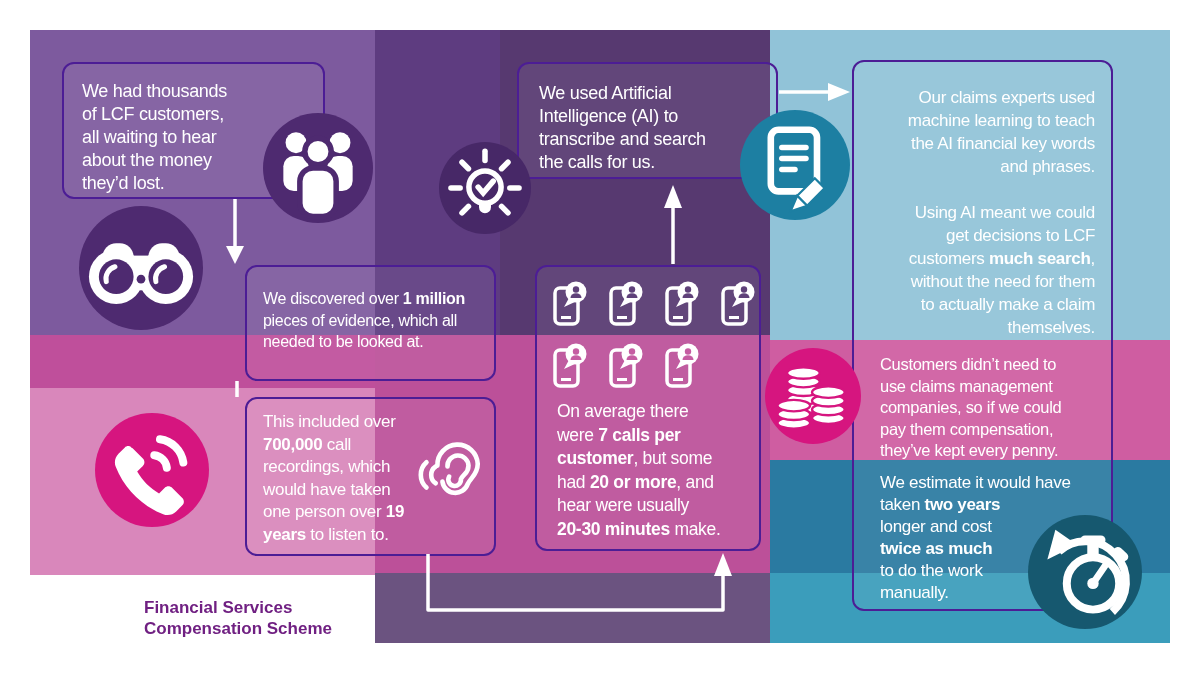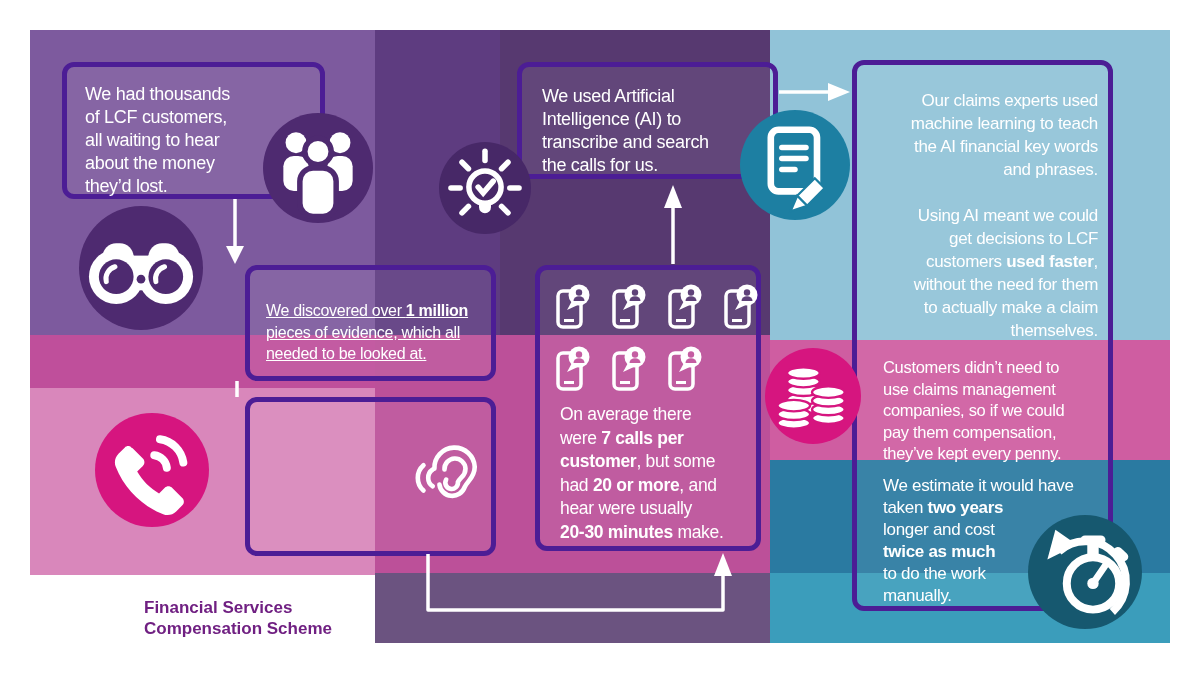--- a/index.html
+++ b/index.html
@@ -1,39 +1,39 @@
 <!DOCTYPE html>
 <html style="--purple_light: #7d5a9e; --purple_mid: #5e3c80; --purple_deep: #573970; --purple_circle: #4e2a70; --bulb_circle: #472867; --pink_dark: #bf4f9b; --pink_light: #d987bb; --pink_mid: #bc5099; --strip_bottom: #6b5380; --magenta: #d6157f; --blue_light: #91c3d8; --teal_doc: #1d7fa2; --pink_band_right: #cf5da1; --teal_dark: #2a7aa1; --teal_light: #3b9dbb; --watch_circle: #16586f; --logo_purple: #702082; --cut_row1: #5f4179; --cut_row2: #c55da2; --text_white: #ffffff;"><head>
 <meta charset="utf-8">
 <style>
   html,body{margin:0;padding:0;background:#fff;}
   #stage{position:relative;width:1200px;height:675px;overflow:hidden;background:#fff;
          font-family:"Liberation Sans",sans-serif;}
   .bg{position:absolute;}
-  .panel{position:absolute;border:5px solid #4c1d95;border-radius:12px;
+  .panel{position:absolute;border:2px solid #4c1d95;border-radius:12px;
          background:rgba(255,255,255,0.07);box-sizing:border-box;z-index:2;}
   .txt{white-space:pre-line;color:#fff;letter-spacing:-0.3px;}
   .txt b{font-weight:700;}
   .circle{position:absolute;border-radius:50%;z-index:4;display:flex;
           align-items:center;justify-content:center;}
   .circle svg{width:100%;height:100%;}
   #connectors{position:absolute;left:0;top:0;z-index:3;pointer-events:none;}
   
   .c-a-top{background:var(--purple_light);}   .c-b-top{background:var(--purple_mid);}
   .c-c-top{background:var(--purple_deep);}    .c-a-pinkdark{background:var(--pink_dark);}
   .c-a-pinklight{background:var(--pink_light);}.c-bc-pink{background:var(--pink_mid);}
   .c-bc-bottom{background:var(--strip_bottom);}.c-d-blue{background:var(--blue_light);}
   .c-d-pink{background:var(--pink_band_right);}.c-d-tealdark{background:var(--teal_dark);}
   .c-d-teallight{background:var(--teal_light);}
   .c-circ-purple{background:var(--purple_circle);} .c-circ-bulb{background:var(--bulb_circle);}
   .c-circ-magenta{background:var(--magenta);}      .c-circ-doc{background:var(--teal_doc);}
   .c-circ-watch{background:var(--watch_circle);}
   
   .t-customers{font-size:18px;line-height:23px;padding:16px 0 0 18px;}
-  .t-evidence{font-size:16px;line-height:21.5px;padding:30px 0 0 16px;text-decoration:underline;}
+  .t-evidence{font-size:16px;line-height:21.5px;padding:21px 0 0 16px;}
   .t-calls{font-size:17px;line-height:22.5px;padding:12px 0 0 16px;width:170px;}
   .t-ai{font-size:18px;line-height:23px;padding:18px 0 0 20px;}
   .t-phones{position:absolute;left:20px;top:133px;width:192px;font-size:17.5px;line-height:23.5px;}
   .t-r1{position:absolute;left:26px;top:24px;width:215px;font-size:17px;line-height:23px;text-align:right;}
   .t-r2{position:absolute;left:26px;top:292px;width:215px;font-size:16.5px;line-height:21.5px;}
   .t-r3{position:absolute;left:26px;top:410px;width:215px;font-size:17px;line-height:22px;}
   .ear-wrap{position:absolute;right:2px;top:28px;width:84px;height:96px;}
   .phone-grid-row{position:absolute;left:13px;display:flex;gap:16px;}
   .row1{top:12px;} .row2{top:74px;}
   .call-icon{width:40px;height:50px;}
@@ -70,20 +70,26 @@
 they’d lost.</span></div>
   </div>
 
   <div class="panel" style="left:245px;top:265px;width:251px;height:116px;">
     <div class="txt t-evidence"><span>We discovered over </span><b>1 million</b><span>
 pieces of evidence, which all
 needed to be looked at.</span></div>
   </div>
 
   <div class="panel" style="left:245px;top:397px;width:251px;height:159px;">
+    <div class="txt t-calls"><span>This included over
+</span><b>700,000</b><span> call
+recordings, which
+would have taken
+one person over </span><b>19
+years</b><span> to listen to.</span></div>
     <div class="ear-wrap">
       <svg viewBox="0 0 100 100">
         <g stroke="#fff" stroke-width="5.5" fill="none" stroke-linecap="round">
           <path d="M35 46 a24 24 0 0 1 48 -2 c0 12 -8 16 -12 24 a15.5 15.5 0 0 1 -30 -3"></path>
           <path d="M47 47 a12.5 12.5 0 0 1 25 -1 c0 9 -6 10 -9 16 a7.5 7.5 0 1 1 -14 -3"></path>
           <path d="M22 42 a20 20 0 0 0 0 30"></path>
           <path d="M33 47 a12 12 0 0 0 0 20"></path>
         </g>
       </svg>
     </div>
@@ -180,21 +186,21 @@
   </div>
 
   <div class="panel" style="left:852px;top:60px;width:261px;height:551px;">
     <div class="txt t-r1"><span>Our claims experts used
 machine learning to teach
 the AI financial key words
 and phrases.
 
 Using AI meant we could
 get decisions to LCF
-customers </span><b>used faster</b><span>,
+customers </span><b>much search</b><span>,
 without the need for them
 to actually make a claim
 themselves.</span></div>
     <div class="txt t-r2"><span>Customers didn’t need to
 use claims management
 companies, so if we could
 pay them compensation,
 they’ve kept every penny.</span></div>
     <div class="txt t-r3"><span>We estimate it would have
 taken </span><b>two years</b><span>

